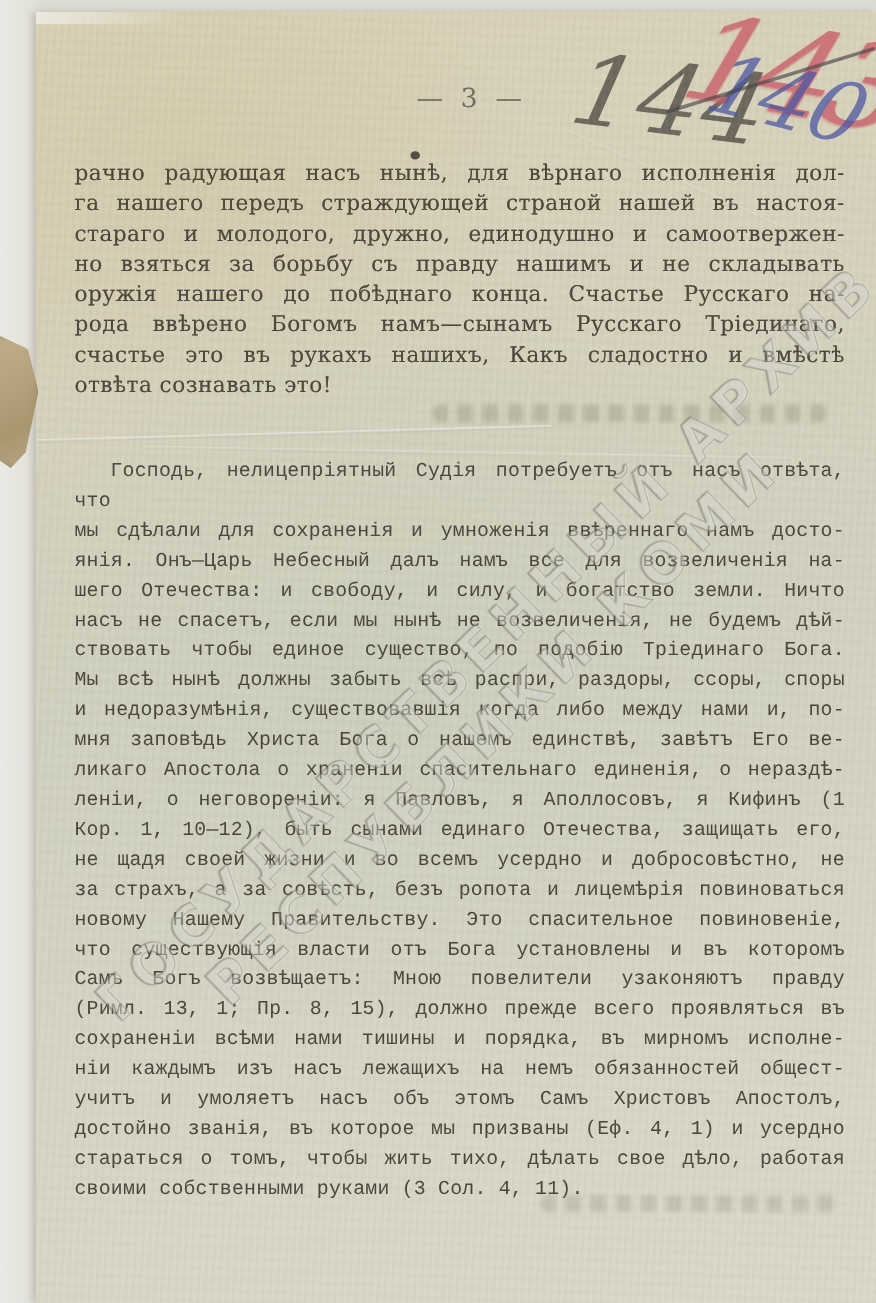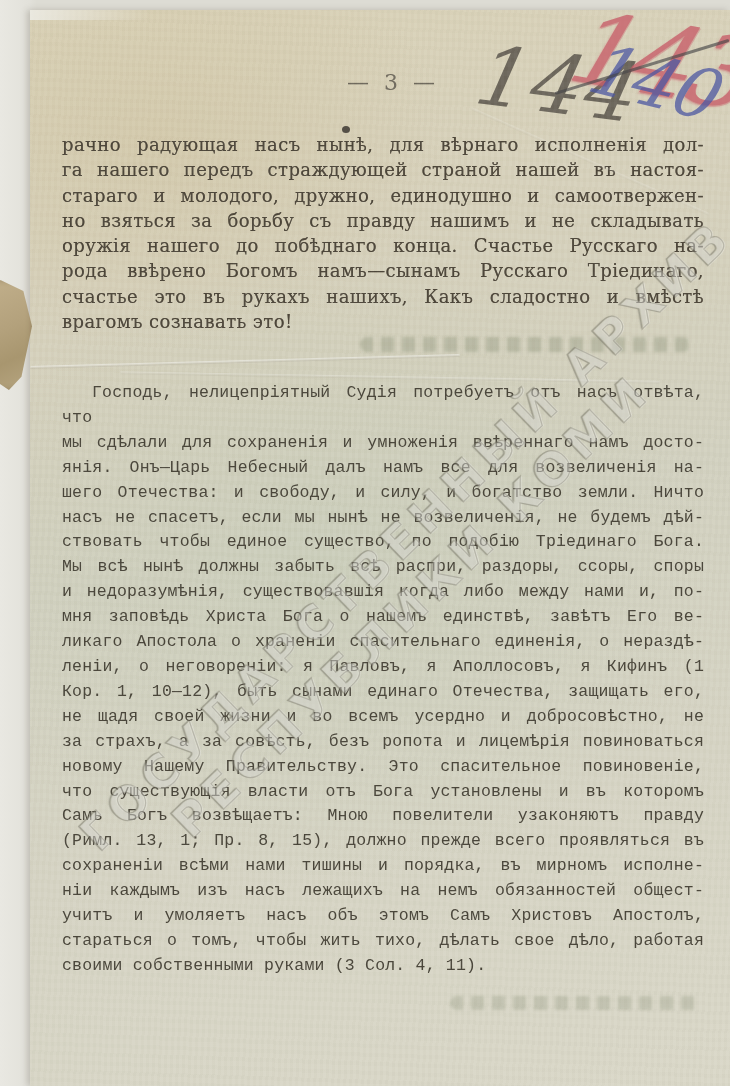--- a/index.html
+++ b/index.html
@@ -89,21 +89,21 @@
     <div class="ink-dot"></div>
 
     <div class="para para1">
         <div class="tline">рачно радующая насъ нынѣ, для вѣрнаго исполненія дол-</div>
         <div class="tline">га нашего передъ страждующей страной нашей въ настоя-</div>
         <div class="tline">стараго и молодого, дружно, единодушно и самоотвержен-</div>
         <div class="tline">но взяться за борьбу съ правду нашимъ и не складывать</div>
         <div class="tline">оружія нашего до побѣднаго конца. Счастье Русскаго на-</div>
         <div class="tline">рода ввѣрено Богомъ намъ—сынамъ Русскаго Тріединаго,</div>
         <div class="tline">счастье это въ рукахъ нашихъ, Какъ сладостно и вмѣстѣ</div>
-        <div class="tline">врагомъ сознавать это!</div>
+        <div class="tline">отвѣта сознавать это!</div>
       </div>
 
     <div class="para para2">
         <div class="tline">Господь, нелицепріятный Судія потребуетъ отъ насъ отвѣта, что</div>
         <div class="tline">мы сдѣлали для сохраненія и умноженія ввѣреннаго намъ досто-</div>
         <div class="tline">янія. Онъ—Царь Небесный далъ намъ все для возвеличенія на-</div>
         <div class="tline">шего Отечества: и свободу, и силу, и богатство земли. Ничто</div>
         <div class="tline">насъ не спасетъ, если мы нынѣ не возвеличенія, не будемъ дѣй-</div>
         <div class="tline">ствовать чтобы единое существо, по подобію Тріединаго Бога.</div>
         <div class="tline">Мы всѣ нынѣ должны забыть всѣ распри, раздоры, ссоры, споры</div>
@@ -114,20 +114,21 @@
         <div class="tline">Кор. 1, 10—12), быть сынами единаго Отечества, защищать его,</div>
         <div class="tline">не щадя своей жизни и во всемъ усердно и добросовѣстно, не</div>
         <div class="tline">за страхъ, а за совѣсть, безъ ропота и лицемѣрія повиноваться</div>
         <div class="tline">новому Нашему Правительству. Это спасительное повиновеніе,</div>
         <div class="tline">что существующія власти отъ Бога установлены и въ которомъ</div>
         <div class="tline">Самъ Богъ возвѣщаетъ: Мною повелители узаконяютъ правду</div>
         <div class="tline">(Римл. 13, 1; Пр. 8, 15), должно прежде всего проявляться въ</div>
         <div class="tline">сохраненіи всѣми нами тишины и порядка, въ мирномъ исполне-</div>
         <div class="tline">ніи каждымъ изъ насъ лежащихъ на немъ обязанностей общест-</div>
         <div class="tline">учитъ и умоляетъ насъ объ этомъ Самъ Христовъ Апостолъ,</div>
+        <div class="tline">достойно званія, въ которое мы призваны (Еф. 4, 1) и усердно</div>
         <div class="tline">стараться о томъ, чтобы жить тихо, дѣлать свое дѣло, работая</div>
         <div class="tline">своими собственными руками (3 Сол. 4, 11).</div>
       </div>
 
     <div class="hw hw-pencil">144</div>
     <div class="hw hw-blue">140</div>
     <div class="hw hw-red">143</div>
     <div class="strike"></div>
 
     <div class="wm">

